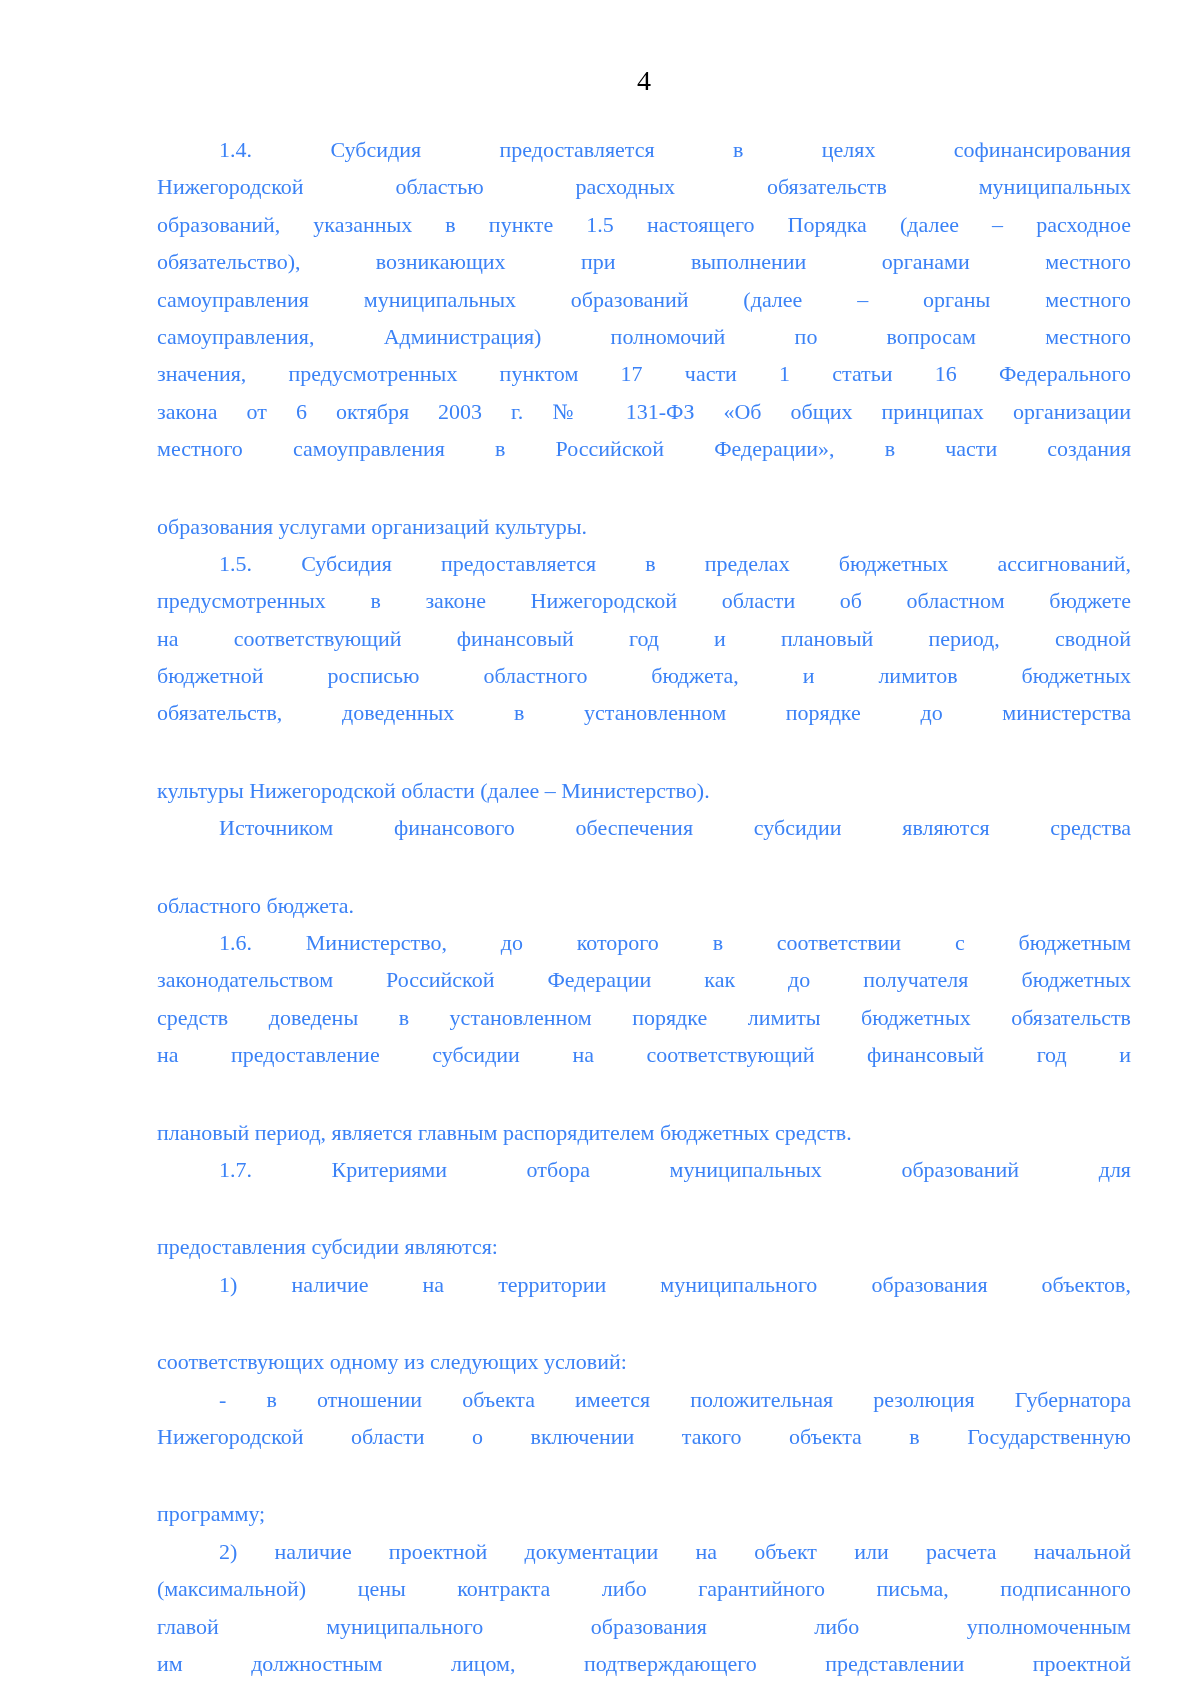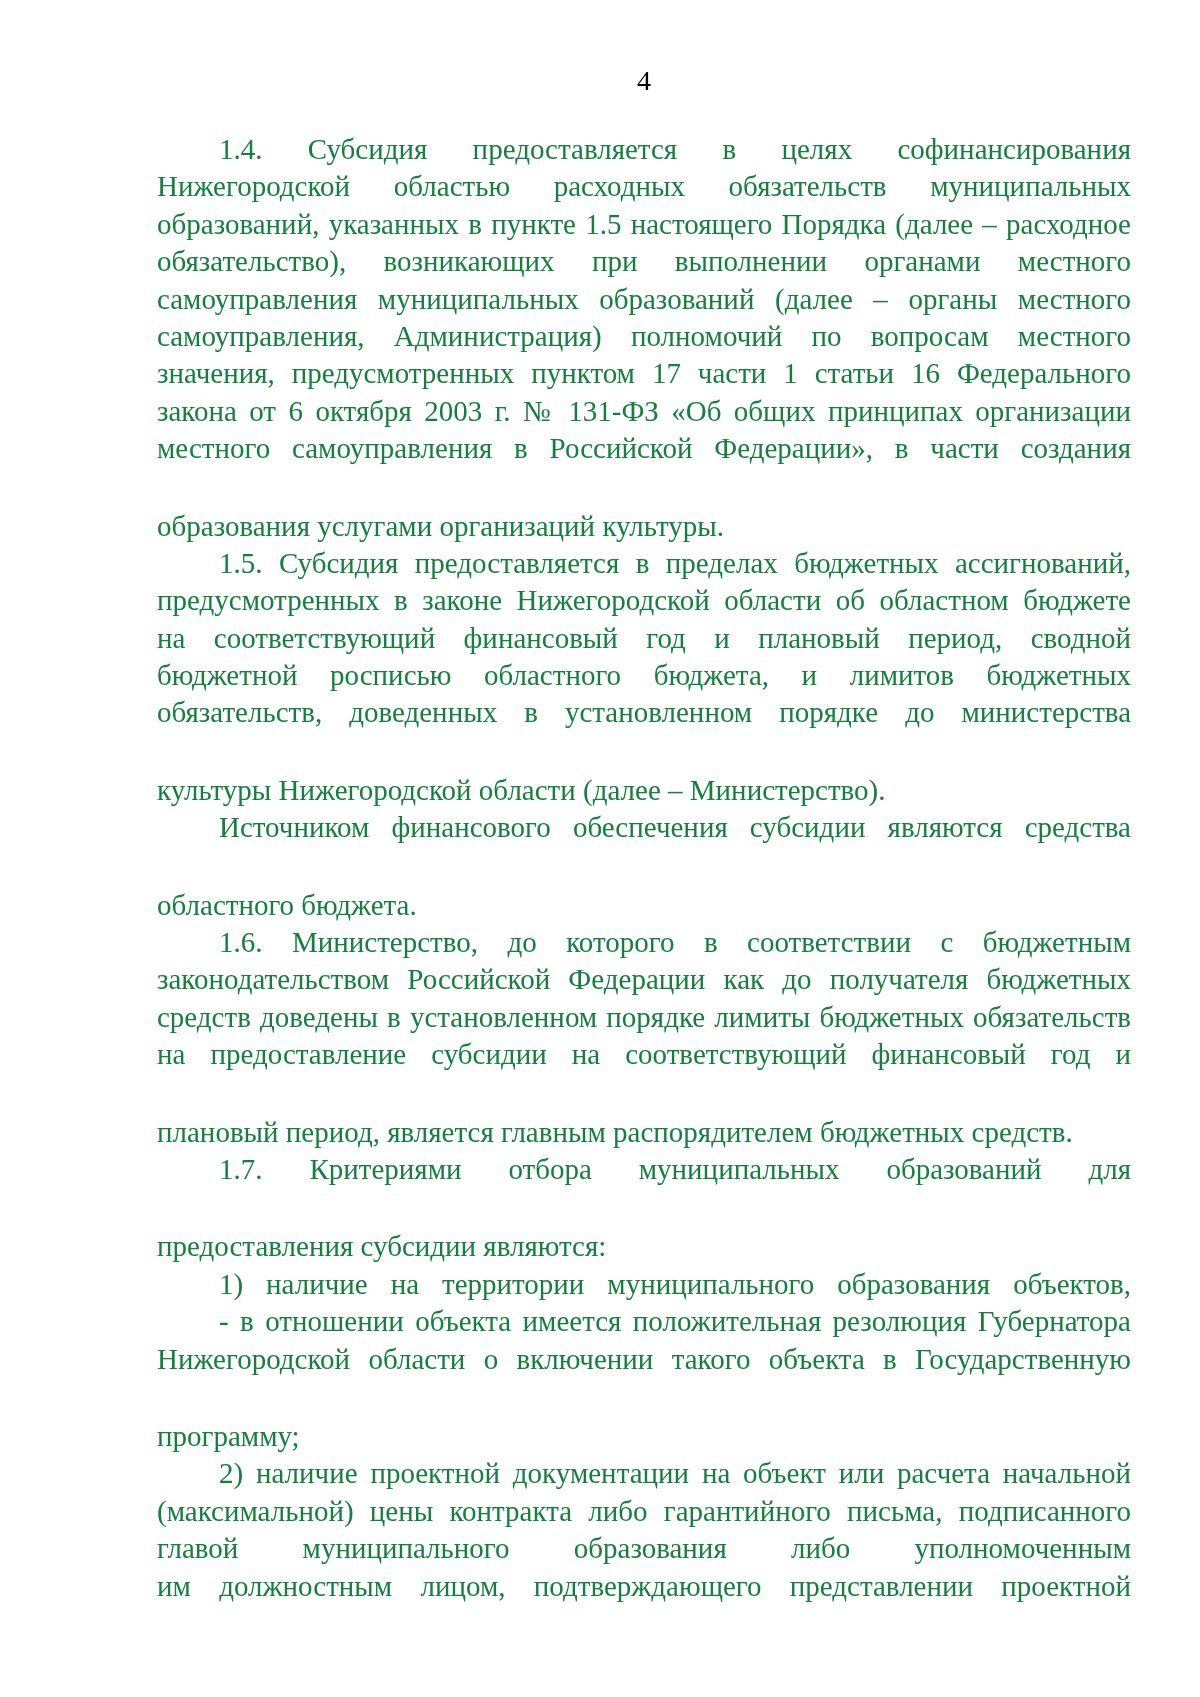--- a/index.html
+++ b/index.html
@@ -24,23 +24,23 @@
     text-align: center;
     font-size: 28px;
     line-height: 34px;
     color: #000000;
   }
   .document-body {
     position: absolute;
     top: 131px;
     left: 157px;
     width: 974px;
-    font-size: 29px;
+    font-size: 22px;
     line-height: 37.4px;
-    color: #15803d;
+    color: #3b82f6;
   }
   .para {
     margin: 0;
     padding: 0;
   }
   .line {
     text-align: justify;
     text-align-last: justify;
     white-space: normal;
     height: 37.4px;
@@ -90,20 +90,21 @@
         <div class="line">средств доведены в установленном порядке лимиты бюджетных обязательств</div>
         <div class="line">на предоставление субсидии на соответствующий финансовый год и</div>
         <div class="line lastline">плановый период, является главным распорядителем бюджетных средств.</div>
       </div>
       <div class="para">
         <div class="line first">1.7. Критериями отбора муниципальных образований для</div>
         <div class="line lastline">предоставления субсидии являются:</div>
       </div>
       <div class="para">
         <div class="line first">1) наличие на территории муниципального образования объектов,</div>
+        <div class="line lastline">соответствующих одному из следующих условий:</div>
       </div>
       <div class="para">
         <div class="line first">- в отношении объекта имеется положительная резолюция Губернатора</div>
         <div class="line">Нижегородской области о включении такого объекта в Государственную</div>
         <div class="line lastline">программу;</div>
       </div>
       <div class="para">
         <div class="line first">2) наличие проектной документации на объект или расчета начальной</div>
         <div class="line">(максимальной) цены контракта либо гарантийного письма, подписанного</div>
         <div class="line">главой муниципального образования либо уполномоченным</div>

